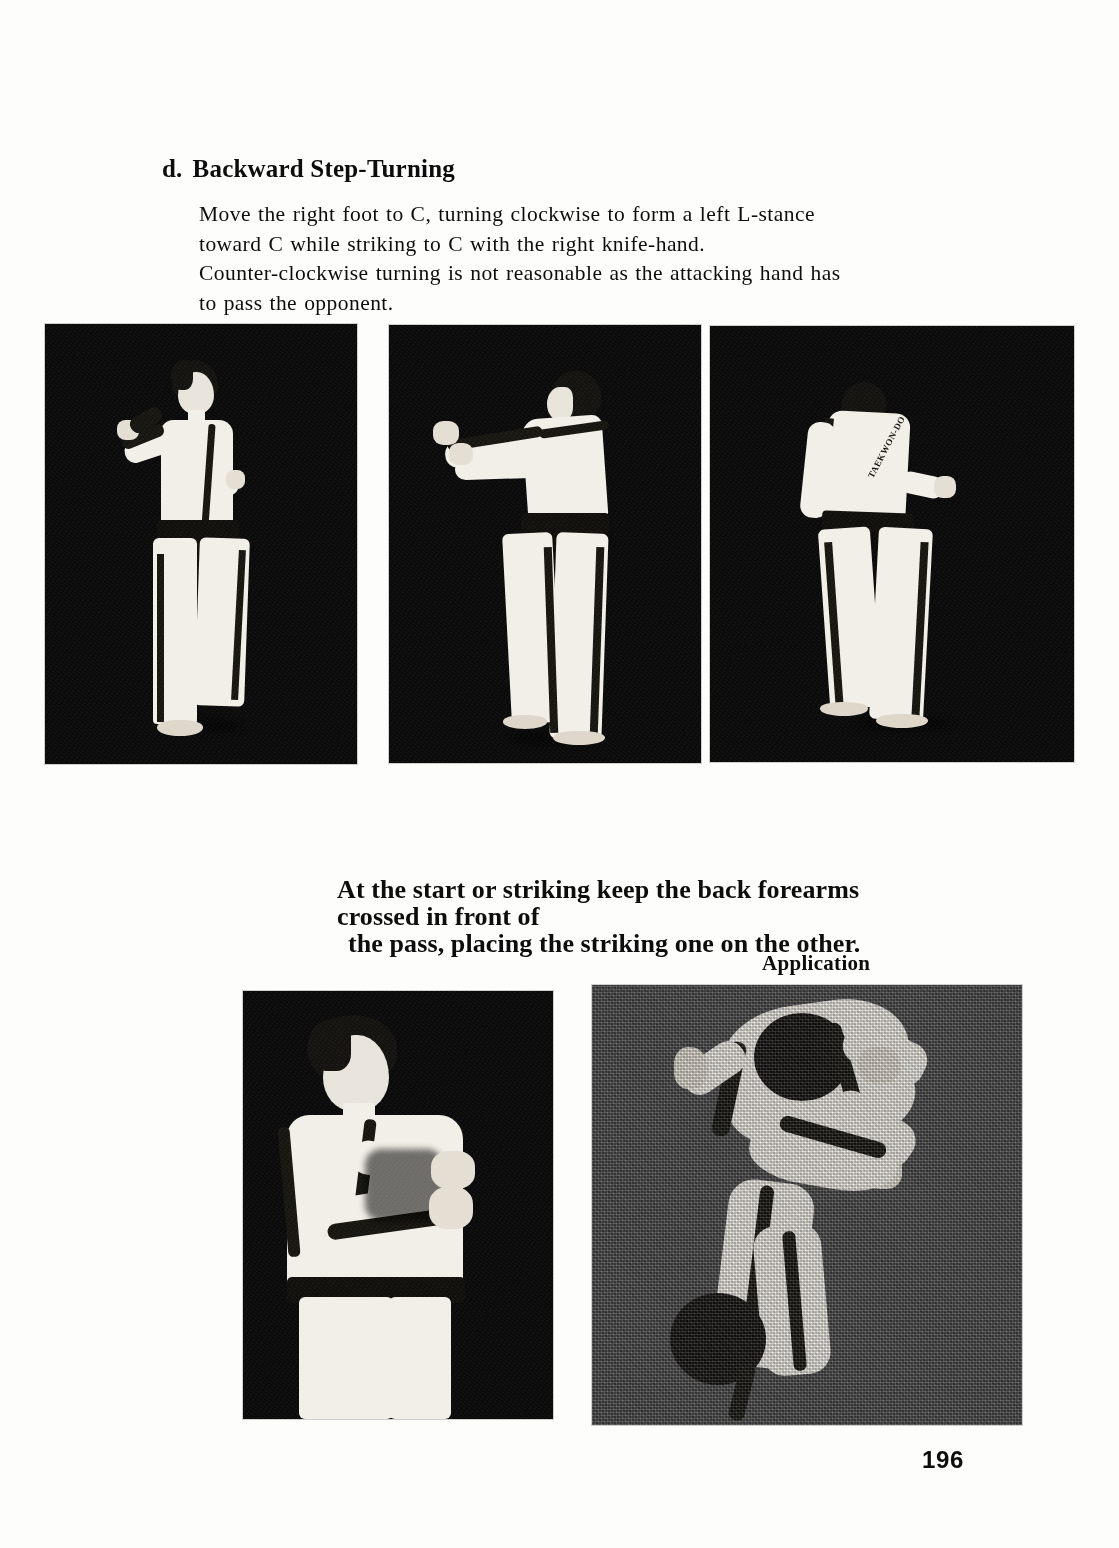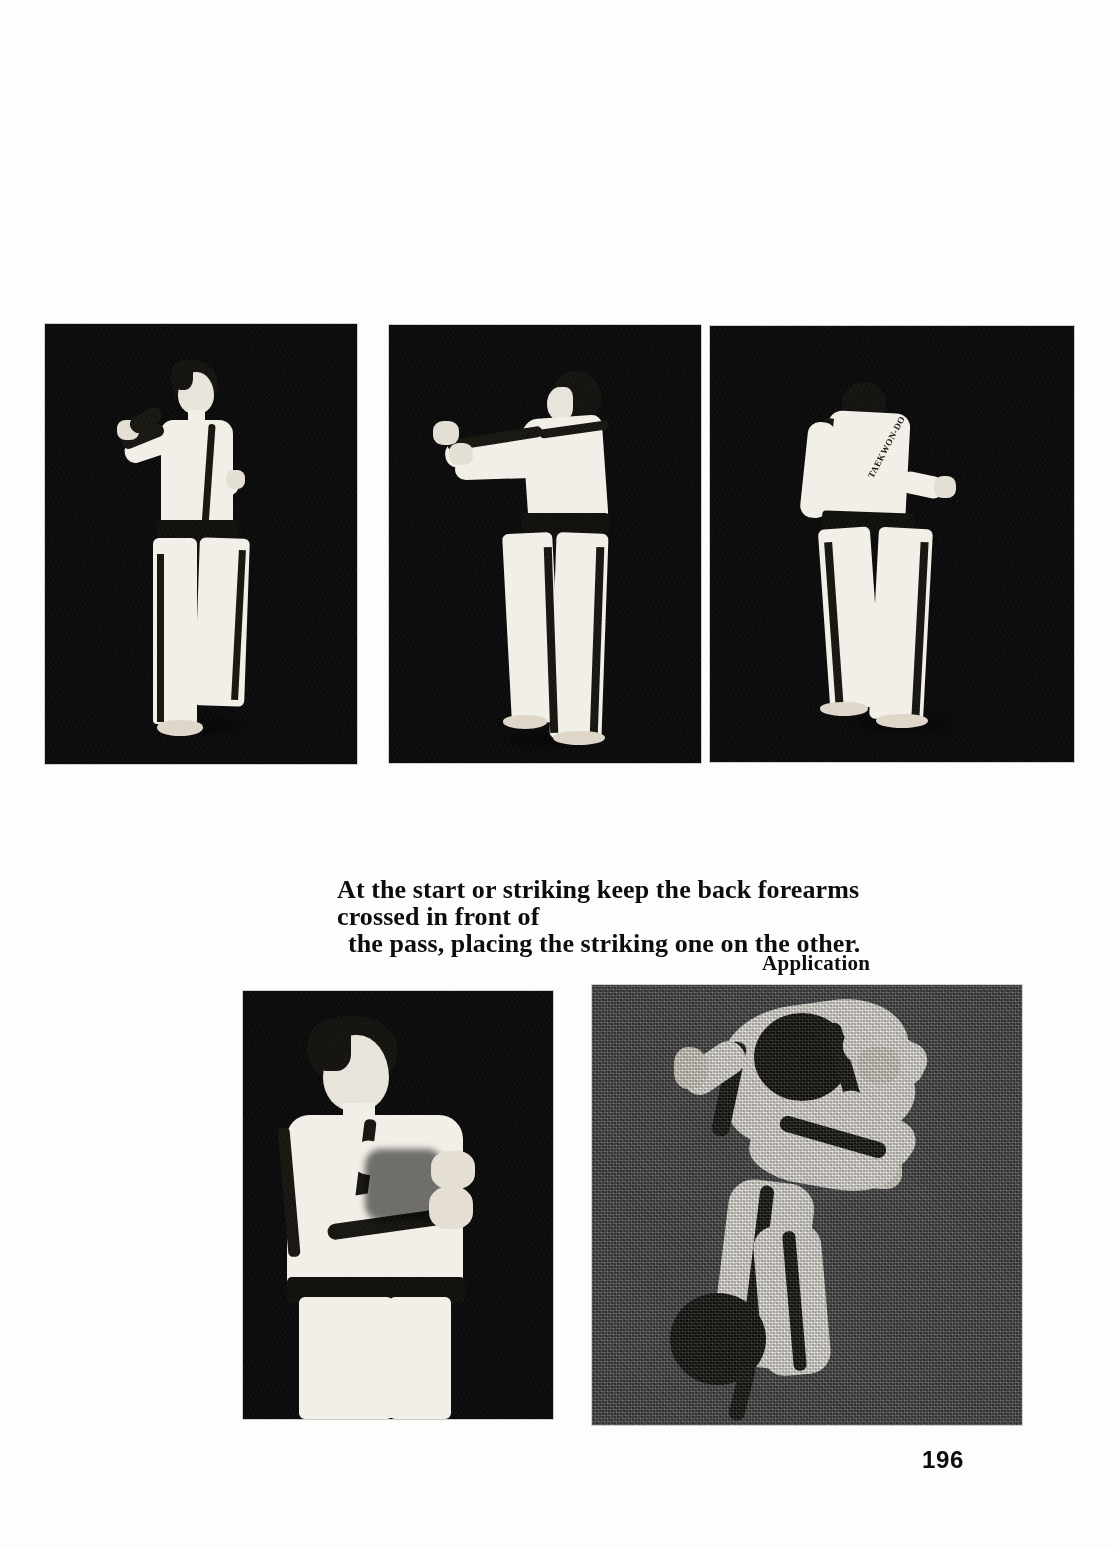--- a/index.html
+++ b/index.html
@@ -162,21 +162,30 @@
     font-size: 24px;
     font-weight: bold;
     letter-spacing: .6px;
   }
 </style>
 </head>
 <body>
 
 <div class="page">
 
-
+  <div class="heading">
+    <span class="hd-marker">d.</span><span>Backward Step-Turning</span>
+  </div>
+
+  <div class="intro">
+    <p>Move the right foot to C, turning clockwise to form a left L-stance</p>
+    <p>toward C while striking to C with the right knife-hand.</p>
+    <p>Counter-clockwise turning is not reasonable as the attacking hand has</p>
+    <p>to pass the opponent.</p>
+  </div>
 
   <div class="photo" style="left:45px; top:324px; width:312px; height:440px;">
     <div class="fig">
       <div class="sk-shadow" style="left:118px; top:396px; width:78px; height:12px; border-radius:50%;"></div>
 
       <div class="sk-hair" style="left:127px; top:36px;  width:46px; height:40px;"></div>
       <div class="sk-head" style="left:133px; top:48px;  width:36px; height:42px;"></div>
       <div class="sk-hair" style="left:126px; top:36px;  width:22px; height:30px; border-radius:60% 20% 40% 50%;"></div>
 
       <div class="sk-torso" style="left:143px; top:86px; width:17px; height:12px;"></div>

